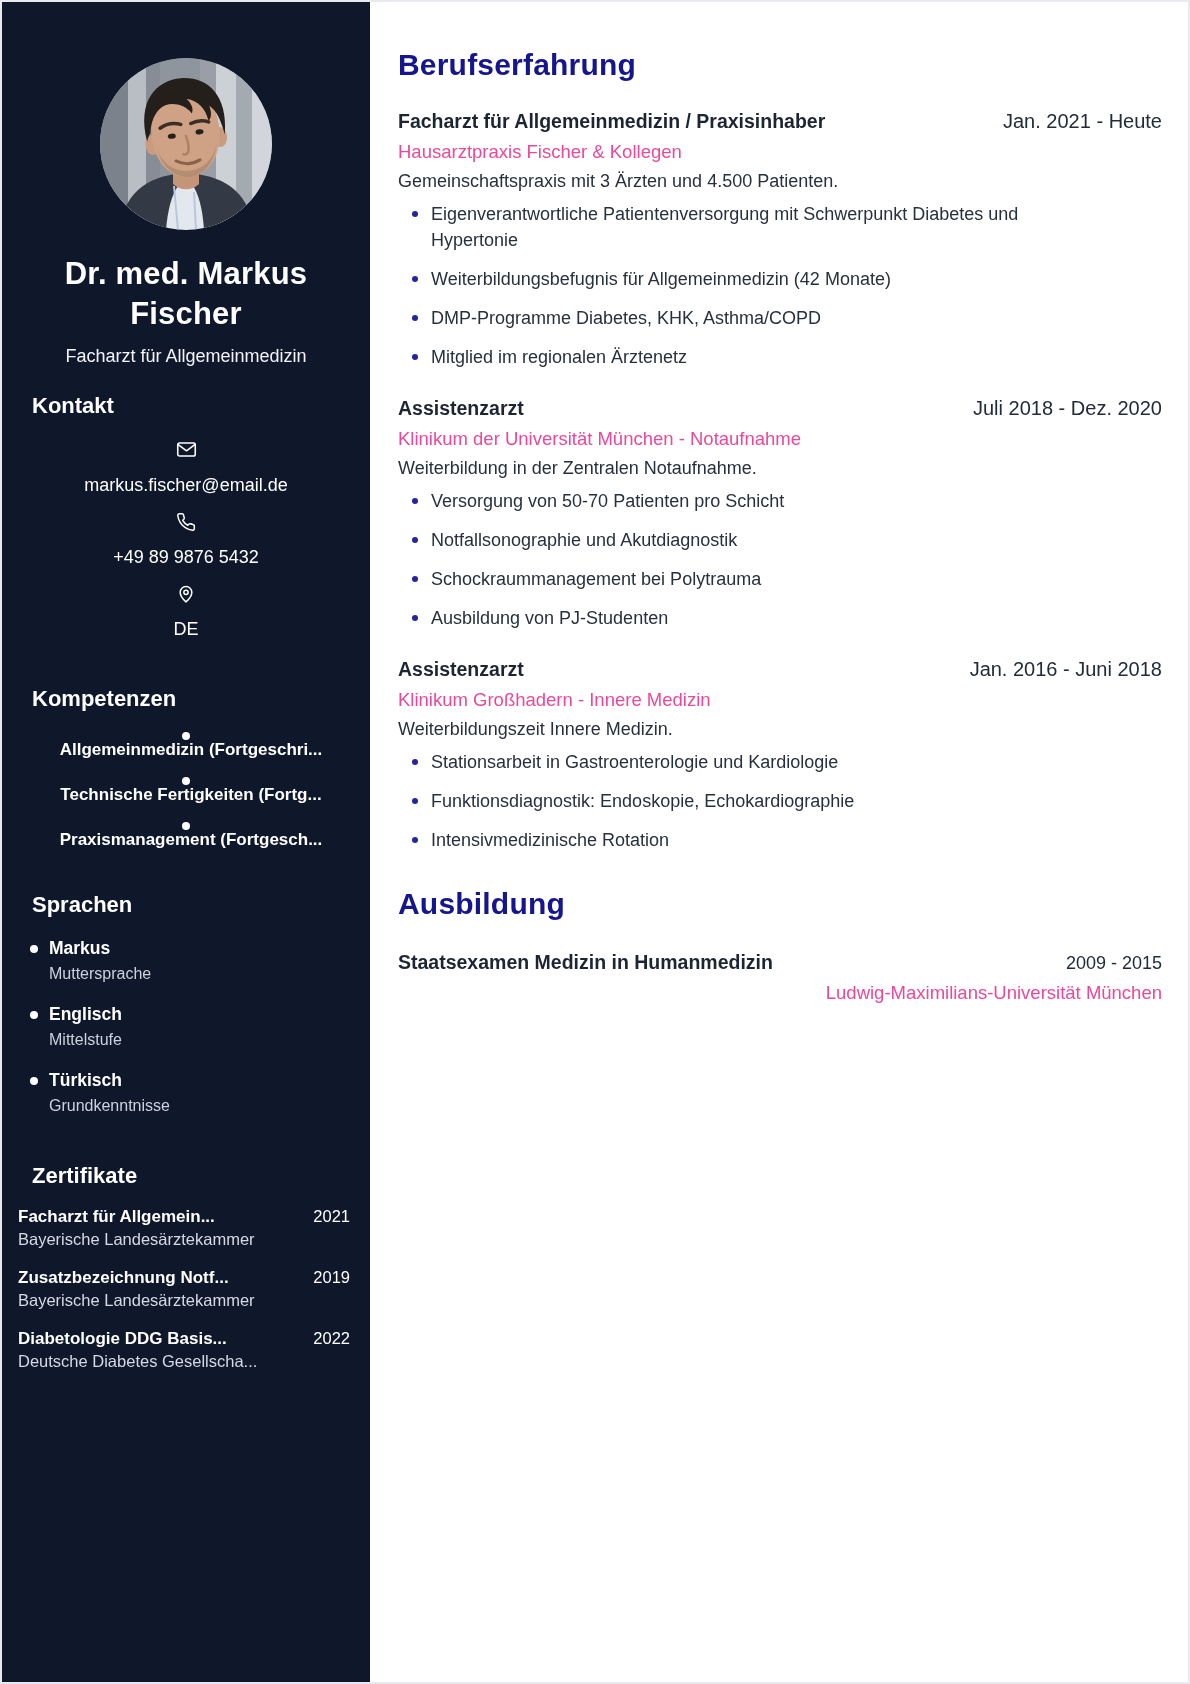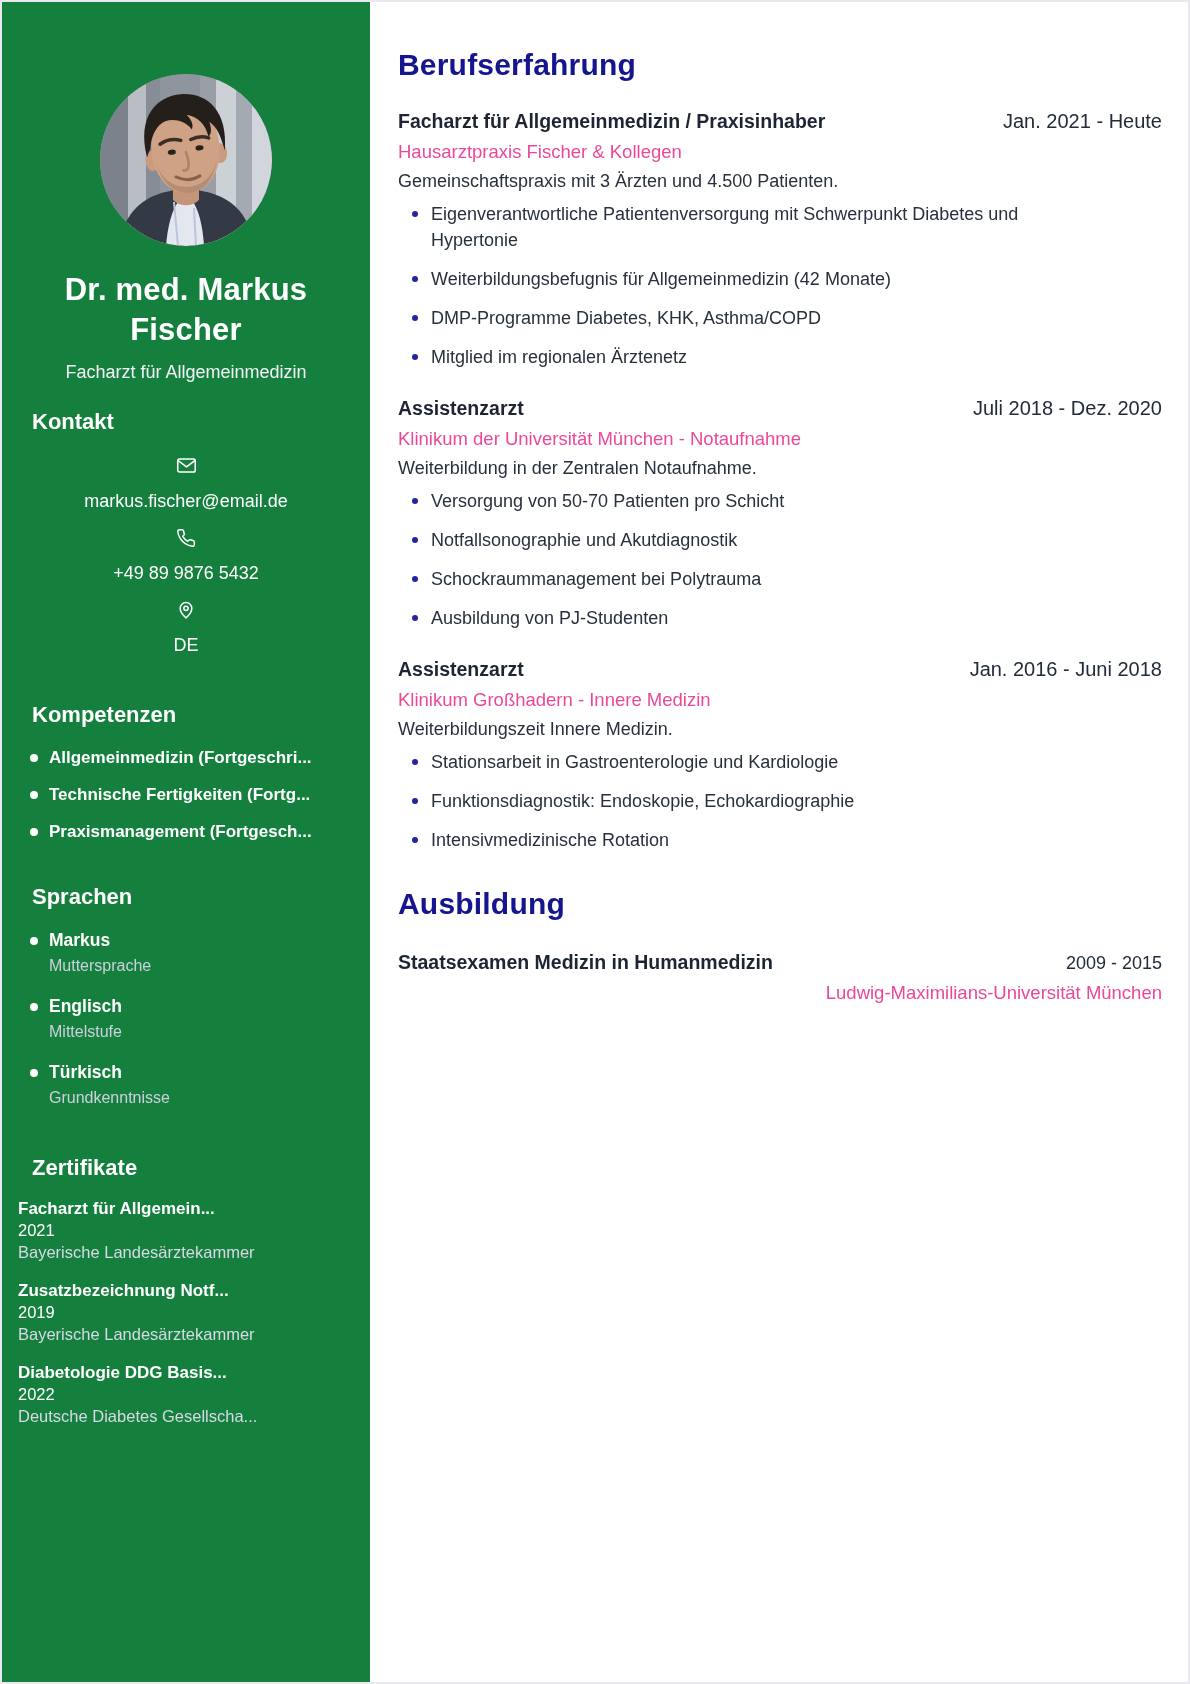--- a/index.html
+++ b/index.html
@@ -4,48 +4,48 @@
 <style>
   * { margin:0; padding:0; box-sizing:border-box; }
   html,body { background:#ffffff; }
   body { font-family:"Liberation Sans", sans-serif; }
   .page {
     width:1190px; height:1684px; background:#ffffff;
     border:2px solid #e9e9ef; display:flex; overflow:hidden;
   }
   
   .sidebar {
-    width:368px; flex:0 0 368px; background:#15803d; color:#ffffff;
-    padding-top:72px; overflow:hidden;
+    width:368px; flex:0 0 368px; background:#0f172a; color:#ffffff;
+    padding-top:56px; overflow:hidden;
   }
   .photo { width:172px; height:172px; border-radius:50%; margin:0 auto; overflow:hidden; background:#8f959d; }
   .photo svg { display:block; }
   .name {
     font-size:31px; font-weight:700; text-align:center; line-height:1.28;
     margin:24px 36px 0; letter-spacing:.2px;
   }
   .subtitle { font-size:18px; text-align:center; margin-top:13px; color:#f3f4fa; }
   .side-heading { font-size:22px; font-weight:700; padding:0 30px; }
   .h-kontakt { margin-top:26px; }
   .contact-list { margin-top:20px; padding:0 30px; }
   .contact-row { display:flex; align-items:center; gap:15px; margin-bottom:15px; font-size:18px;flex-direction:column; }
   .contact-row .cicon { flex:none; width:21px; height:21px; display:flex; align-items:center; }
   .h-komp { margin-top:46px; }
   .skills { list-style:none; margin-top:20px; padding:0 18px 0 28px; }
-  .skills li { display:flex; align-items:center; font-size:17px; font-weight:700; margin-bottom:17px; white-space:nowrap; overflow:hidden; }
+  .skills li { display:flex; align-items:center; font-size:17px; font-weight:700; margin-bottom:17px; white-space:nowrap; overflow:hidden;flex-direction:column; }
   .dot { flex:none; width:8px; height:8px; border-radius:50%; background:#ffffff; margin-right:11px; }
   .h-sprachen { margin-top:42px; }
   .langs { margin-top:20px; padding:0 18px 0 28px; }
   .lang { margin-bottom:21px; }
   .lang-row { display:flex; align-items:center; font-size:17.5px; font-weight:700; }
   .lang-level { margin-left:19px; margin-top:6px; font-size:16px; color:#ccd0df; font-weight:400; }
   .h-zert { margin-top:48px; }
   .certs { margin-top:18px; padding:0 20px 0 16px; }
   .cert { margin-bottom:19px; }
-  .cert-row { display:flex; justify-content:space-between; align-items:baseline; gap:2px;flex-direction:column; }
+  .cert-row { display:flex; justify-content:space-between; align-items:baseline; gap:22px; }
   .cert-title { font-size:17px; font-weight:700; white-space:nowrap; overflow:hidden; }
   .cert-year { font-size:16.5px; font-weight:400; flex:none; }
   .cert-issuer { font-size:16.5px; color:#d6d9e6; margin-top:3px; white-space:nowrap; overflow:hidden; }
   
   .main { flex:1; padding:46px 26px 0 28px; color:#28303E; }
   .section-heading { color:#15158E; font-size:30px; font-weight:700; letter-spacing:.2px; }
   .jobs { margin-top:28px; }
   .job { margin-bottom:27px; }
   .job-head { display:flex; justify-content:space-between; align-items:baseline; gap:16px; }
   .job-title { font-size:19.5px; font-weight:700; color:#1d2534; }

